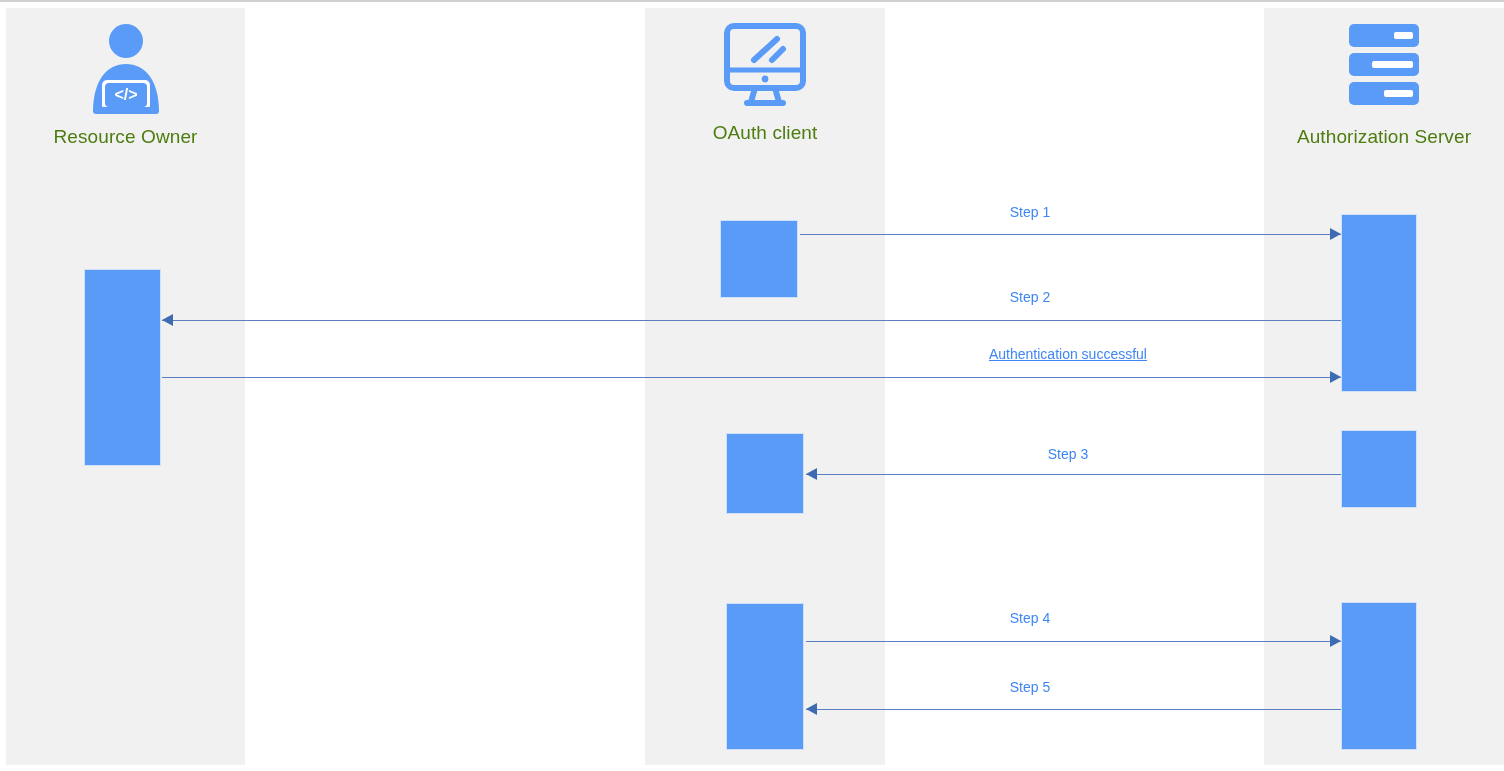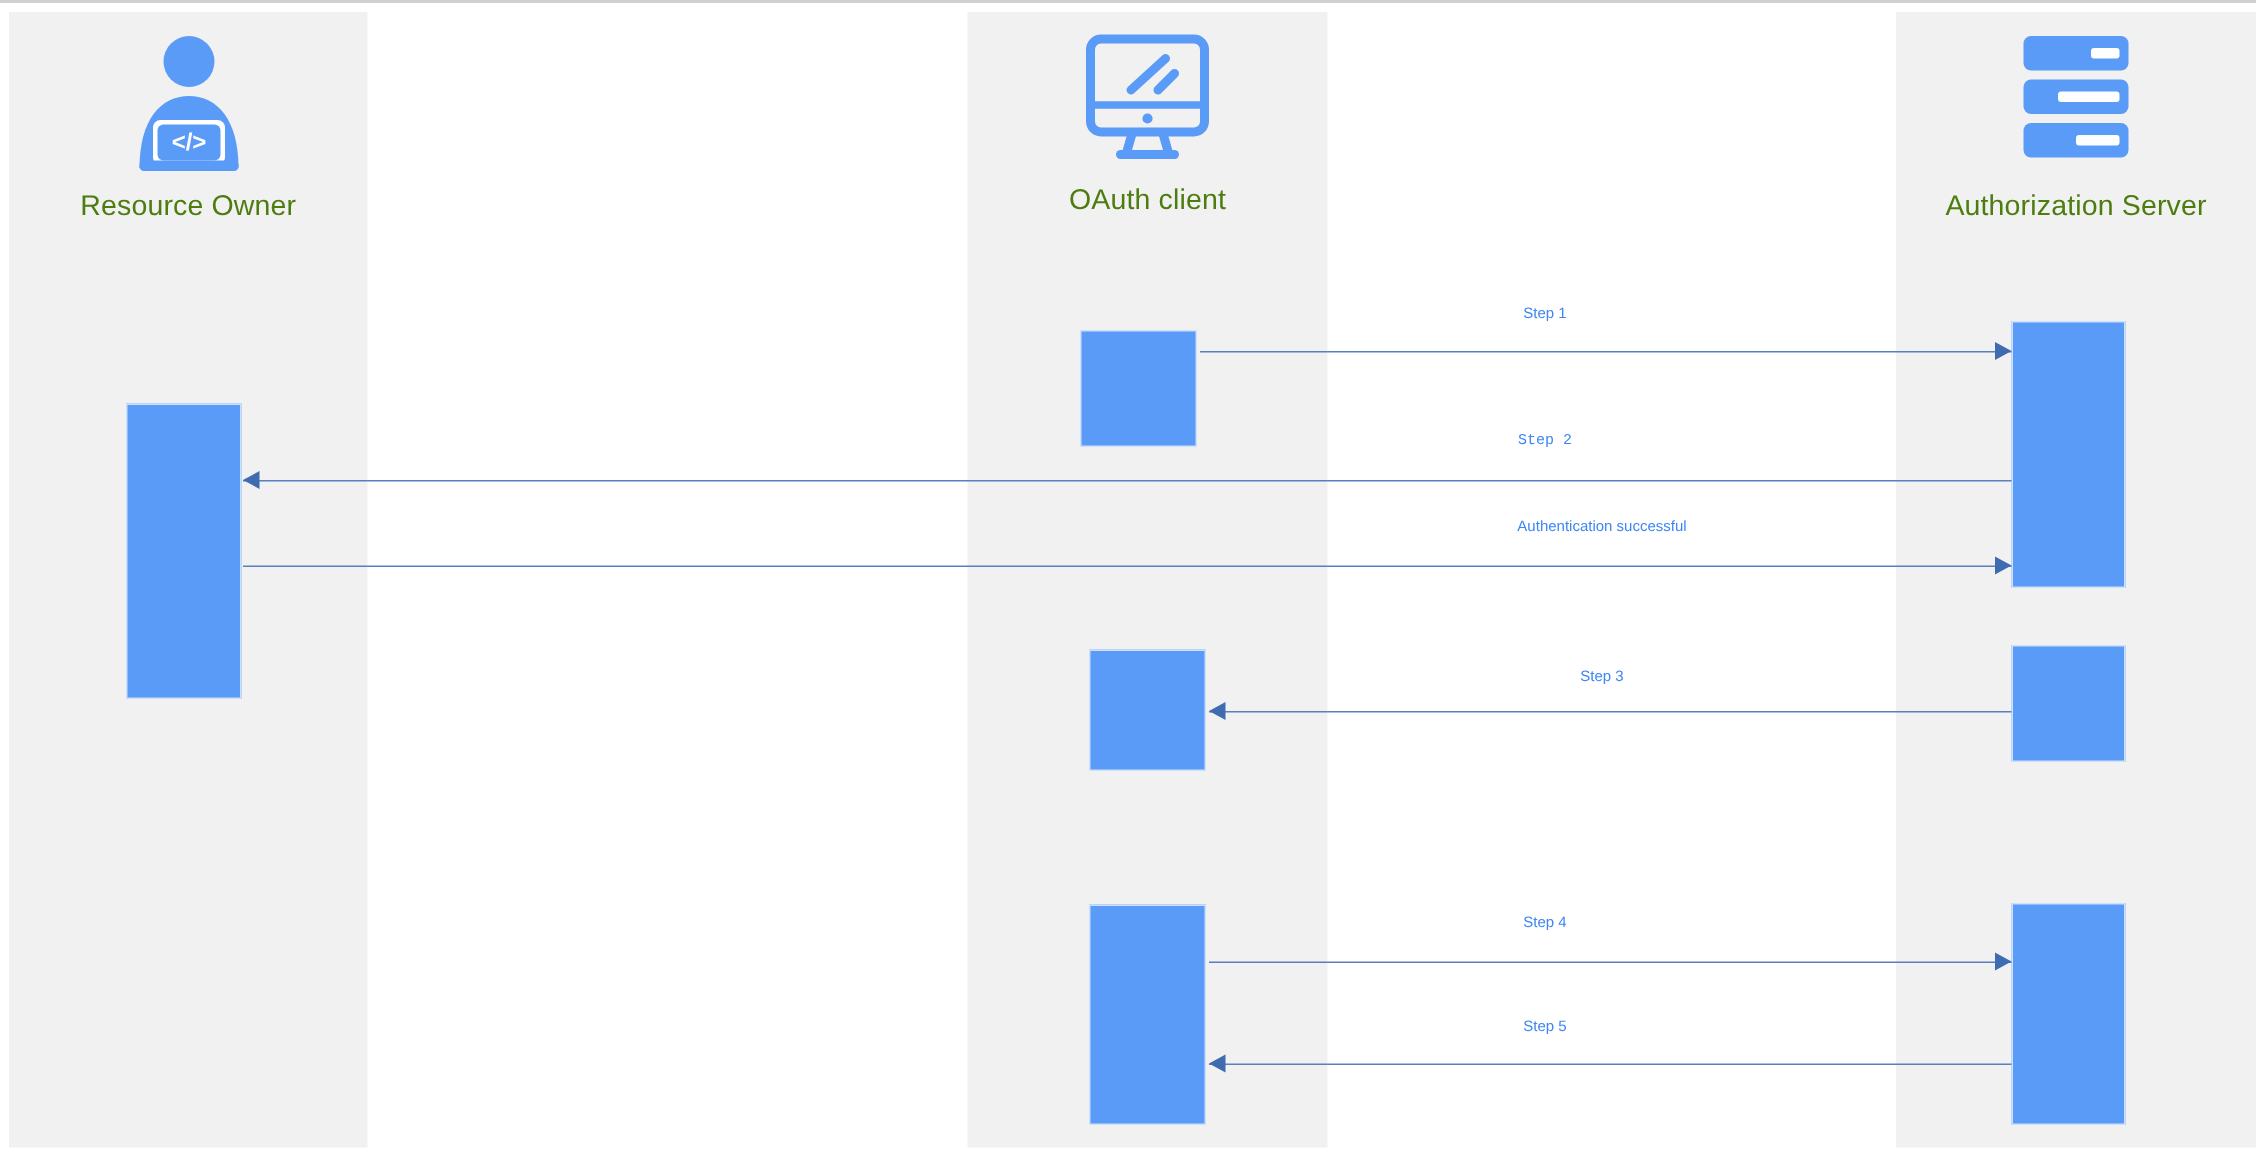--- a/index.html
+++ b/index.html
@@ -65,21 +65,21 @@
     border-bottom: 6px solid transparent;
     border-left: 11px solid #3f6bb0;
   }
   .arrowhead.left {
     border-top: 6px solid transparent;
     border-bottom: 6px solid transparent;
     border-right: 11px solid #3f6bb0;
   }
   .msg-label {
     position: absolute;
-    font-size: 10px;
+    font-size: 14px;
     color: #3d86f5;
     white-space: nowrap;
     text-align: center;
   }
 </style>
 </head>
 <body>
 
 <div id="canvas">
 
@@ -135,25 +135,25 @@
   <div class="activation" style="left:84px; top:267px; width:77px; height:197px;"></div>
   <div class="activation" style="left:726px; top:431px; width:78px; height:81px;"></div>
   <div class="activation" style="left:1341px; top:428px; width:76px; height:78px;"></div>
   <div class="activation" style="left:726px; top:601px; width:78px; height:147px;"></div>
   <div class="activation" style="left:1341px; top:600px; width:76px; height:148px;"></div>
 
   <div class="msg-label" style="left:1000px; top:202px; width:60px;">Step 1</div>
   <div class="msg-line" style="left:800px; top:232px; width:541px;"></div>
   <div class="arrowhead right" style="left:1330px; top:226px;"></div>
 
-  <div class="msg-label" style="left:1000px; top:287px; width:60px;font-family:Liberation Mono, monospace;">Step 2</div>
+  <div class="msg-label" style="left:1000px; top:287px; width:60px;">Step 2</div>
   <div class="msg-line" style="left:162px; top:318px; width:1179px;"></div>
   <div class="arrowhead left" style="left:162px; top:312px;"></div>
 
-  <div class="msg-label" style="left:970px; top:344px; width:196px;">Authentication successful</div>
+  <div class="msg-label" style="left:970px; top:344px; width:196px;text-decoration:underline;">Authentication successful</div>
   <div class="msg-line" style="left:162px; top:375px; width:1179px;"></div>
   <div class="arrowhead right" style="left:1330px; top:369px;"></div>
 
   <div class="msg-label" style="left:1038px; top:444px; width:60px;">Step 3</div>
   <div class="msg-line" style="left:806px; top:472px; width:535px;"></div>
   <div class="arrowhead left" style="left:806px; top:466px;"></div>
 
   <div class="msg-label" style="left:1000px; top:608px; width:60px;">Step 4</div>
   <div class="msg-line" style="left:806px; top:639px; width:535px;"></div>
   <div class="arrowhead right" style="left:1330px; top:633px;"></div>

